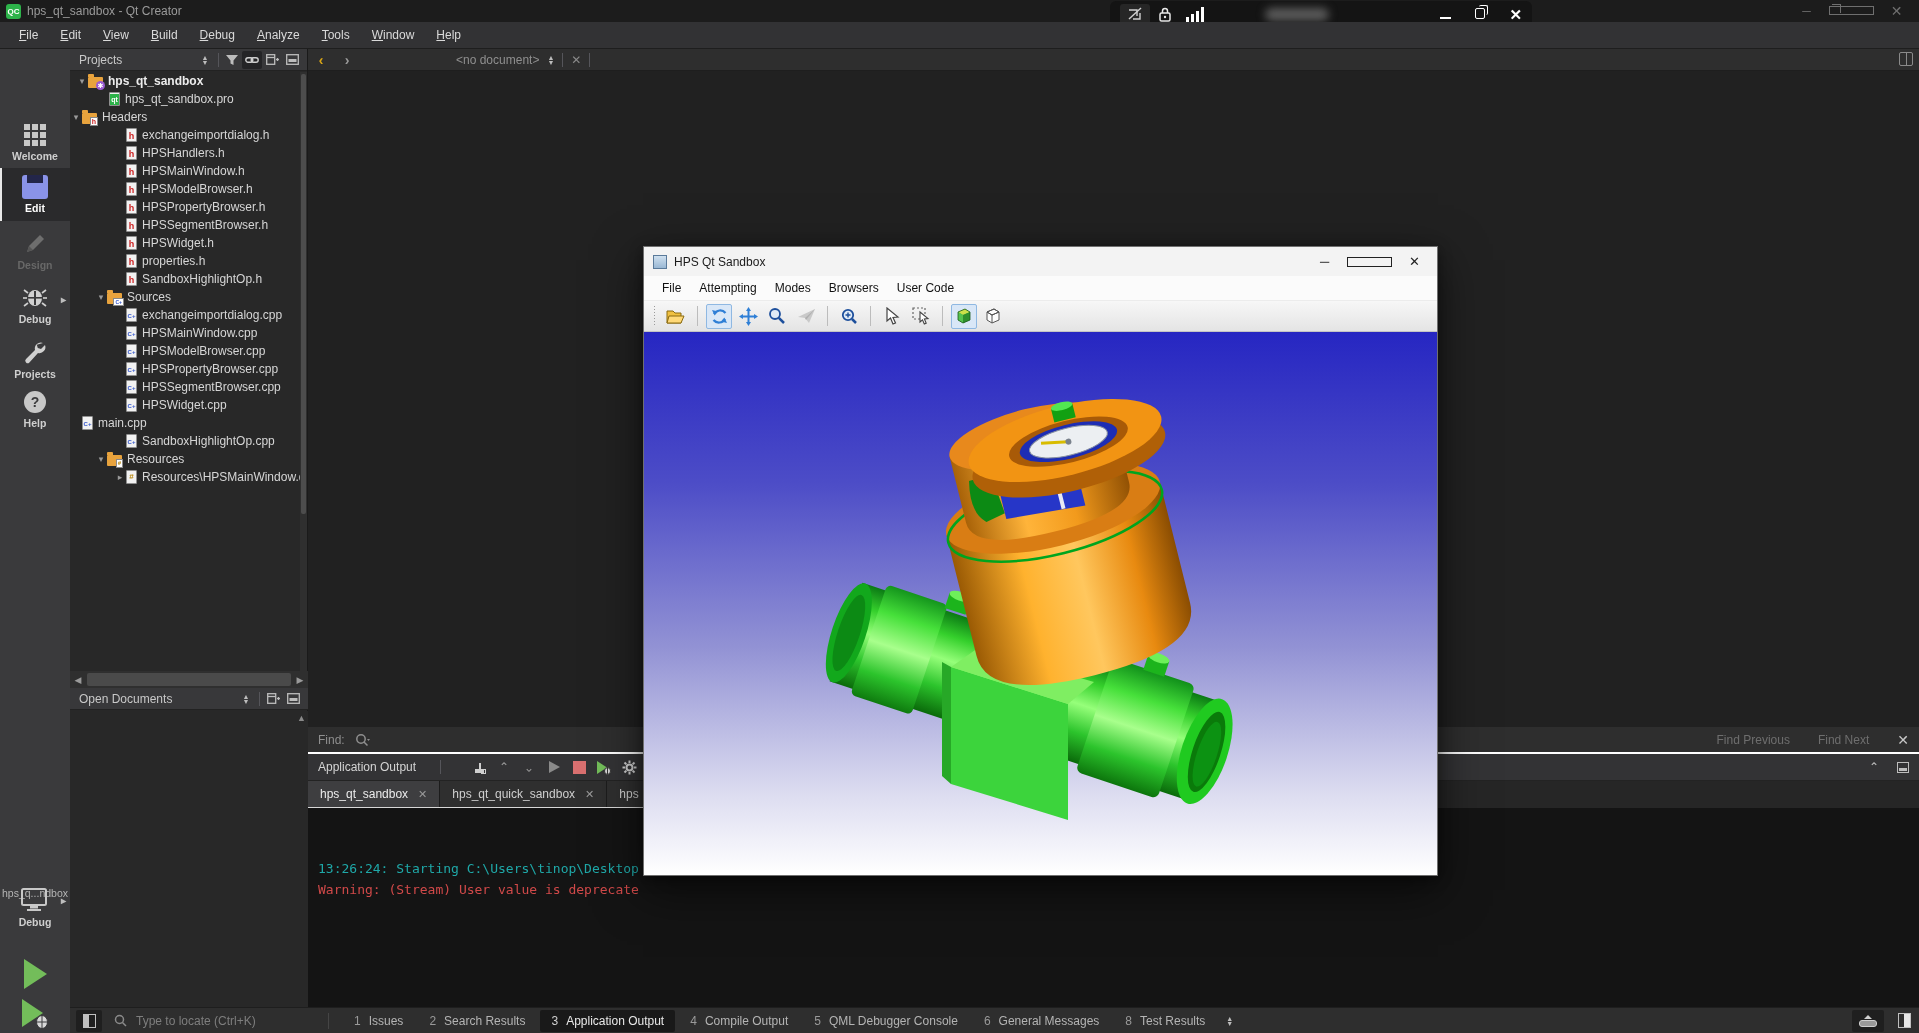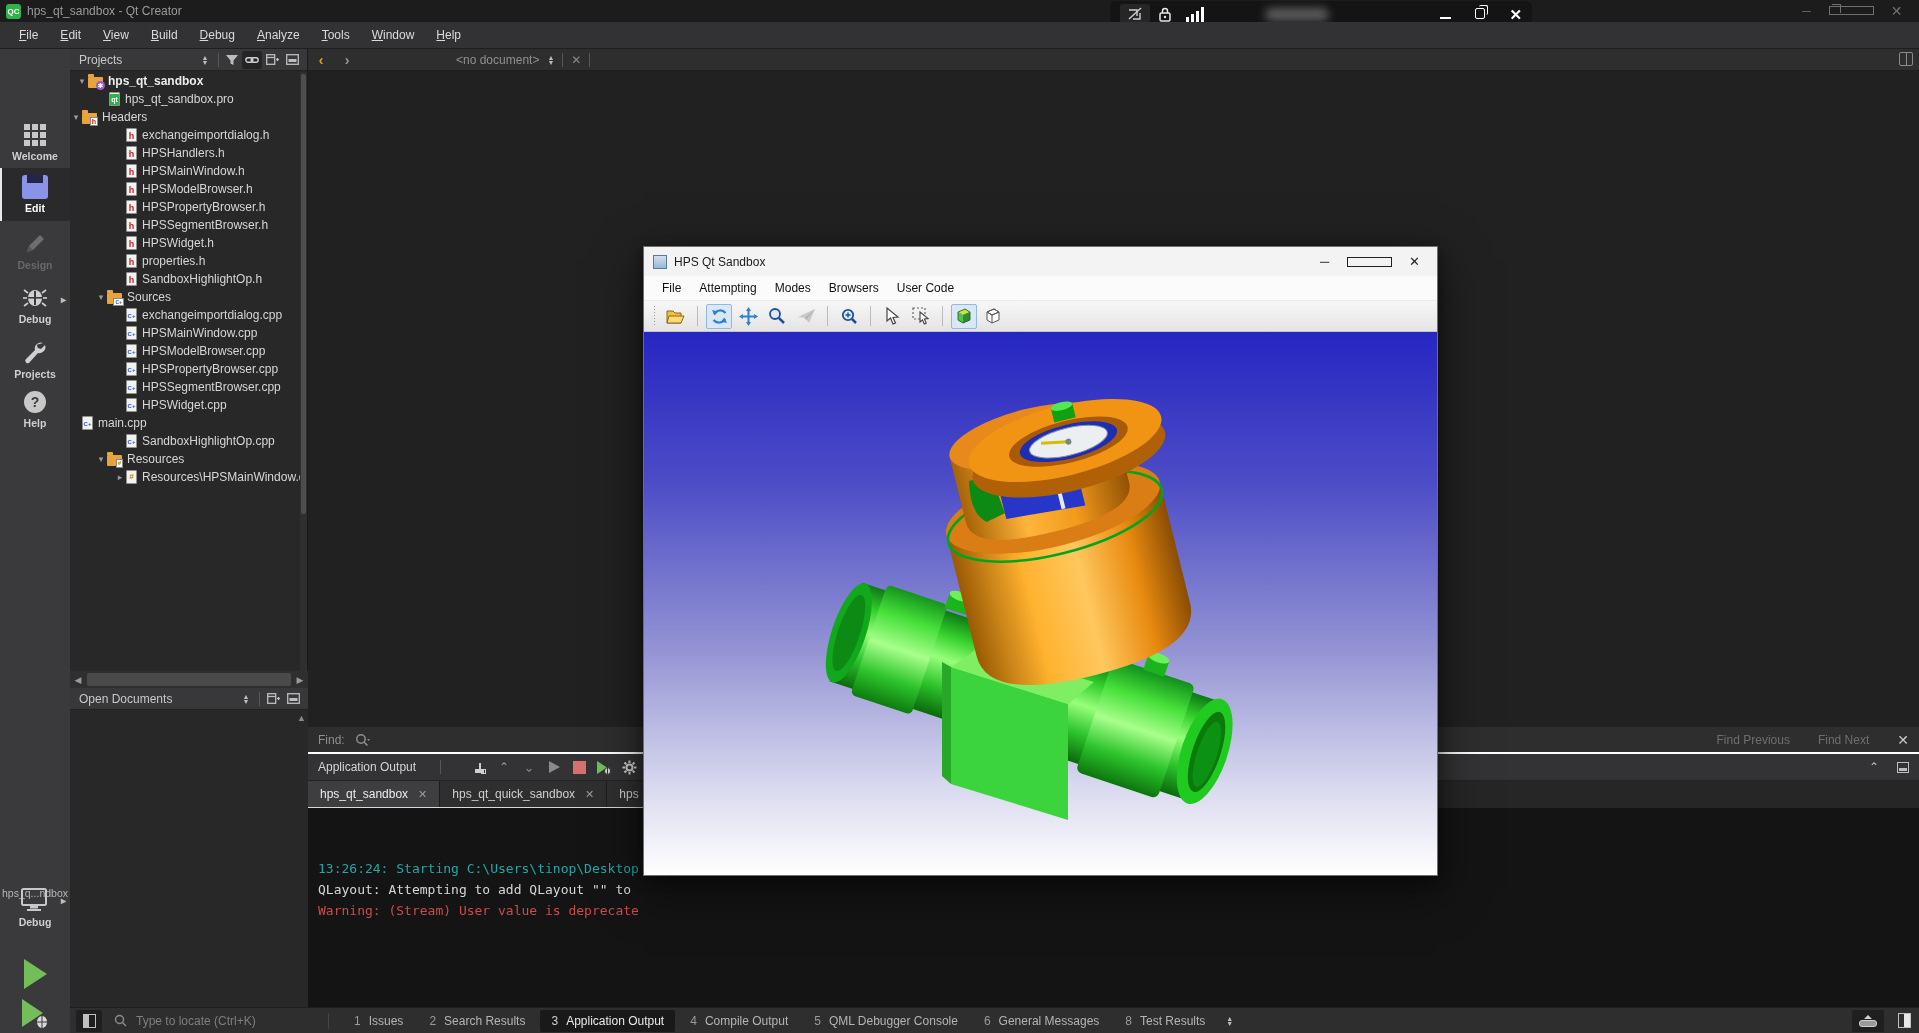--- a/index.html
+++ b/index.html
@@ -603,21 +603,21 @@
 
         <div class="otab">
           <span>hps</span>
           <span class="tx">✕</span>
         </div>
 
     </div>
   </div>
 
   <div class="abs console">
-    <div style="color: rgb(31, 168, 168);">13:26:24: Starting C:\Users\tinop\Desktop</div><div style="color: rgb(214, 214, 214);">QLayout: Attempting to add QLayout "" to </div><div style="color: rgb(209, 73, 73);">Warning: (Stream) User value is deprecate</div>
+    <div style="color: rgb(31, 168, 168);">13:26:24: Starting C:\Users\tinop\Desktop</div><div style="color: rgb(209, 73, 73);">Warning: (Stream) User value is deprecate</div>
   </div>
 
   <div class="abs statusbar">
     <span class="sb-toggle">
         <span class="sb-toggle-ic"></span>
       </span>
     <span class="locator">
       <svg width="14" height="14" viewBox="0 0 14 14">
         <circle cx="5.5" cy="5.5" r="4" fill="none" stroke="#8a8a8a" stroke-width="1.5"></circle>
           <line x1="8.5" y1="8.5" x2="12" y2="12" stroke="#8a8a8a" stroke-width="1.5"></line>

